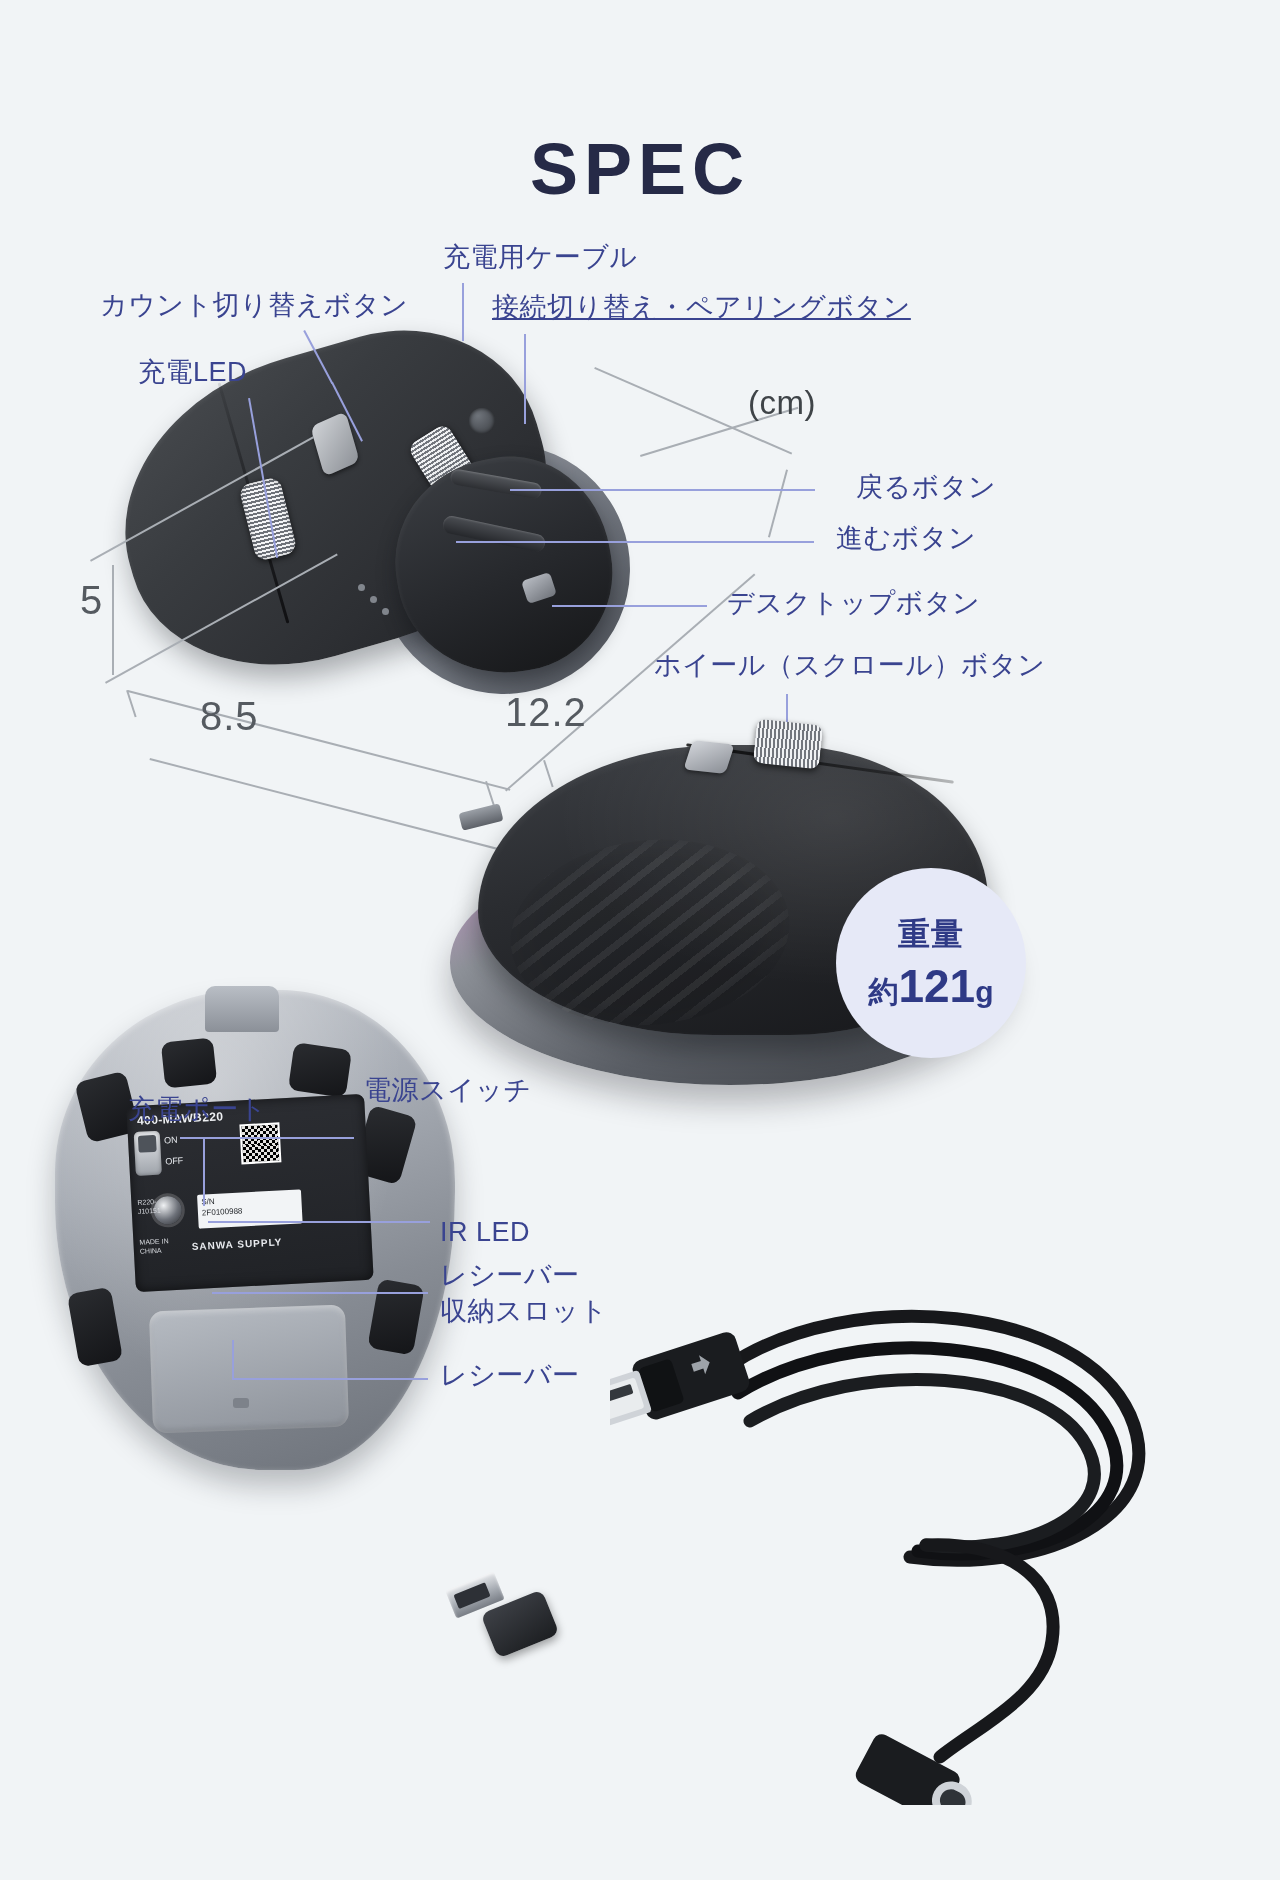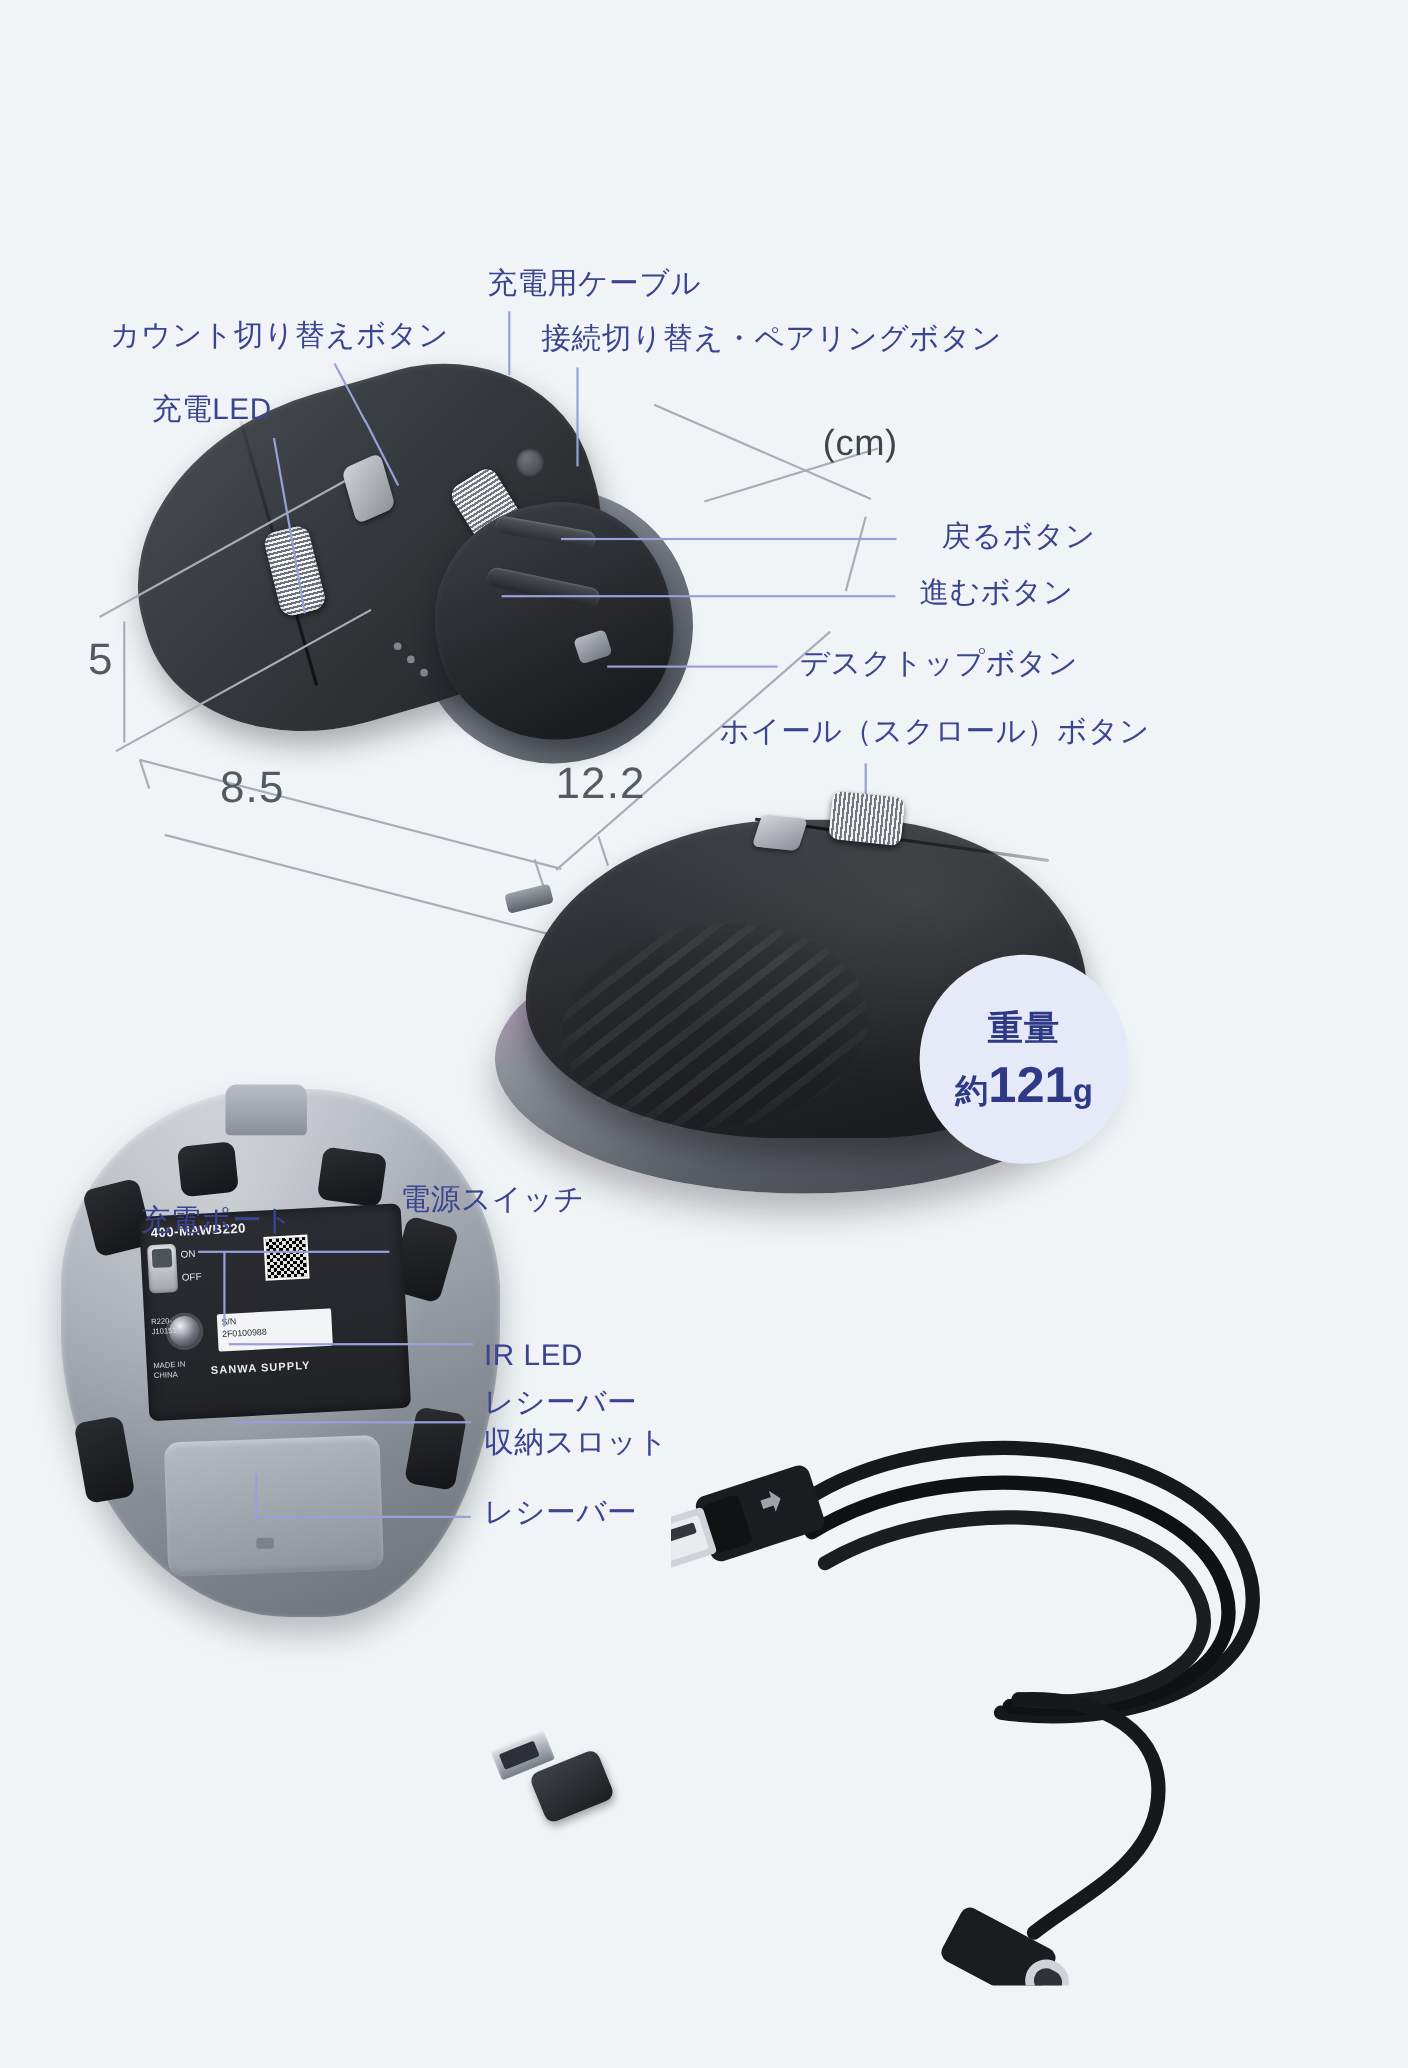--- a/index.html
+++ b/index.html
@@ -306,20 +306,21 @@
   }
   .weight-badge .w1{ font-size:32px; font-weight:700; letter-spacing:1px; }
   .weight-badge .w2{ font-size:30px; font-weight:700; margin-top:2px; }
   .weight-badge .w2 b{ font-size:46px; font-weight:800; letter-spacing:0; }
 </style>
 </head>
 <body>
 
 <div class="stage">
 
+  <div class="spec-title">SPEC</div>
 
   <div class="art" id="mouse-top">
     <div class="rim"></div>
     <div class="body"></div>
     <div class="seam"></div>
     <div class="btn-count"></div>
     <div class="wheel-main"></div>
     <div class="wheel-side"></div>
     <div class="pairbtn"></div>
     <div class="thumbrest"></div>
@@ -357,21 +358,21 @@
   <div class="lbl" style="left:100px; top:288px;">カウント切り替えボタン</div>
   <div class="lead diag" style="left:305px; top:330px; width:60px; transform:rotate(62deg);"></div>
   <div class="lead diag" style="left:333px; top:382px; width:66px; transform:rotate(63deg);"></div>
 
   <div class="lbl" style="left:138px; top:355px;">充電LED</div>
   <div class="lead diag" style="left:250px; top:398px; width:162px; transform:rotate(80deg);"></div>
 
   <div class="lbl" style="left:443px; top:240px;">充電用ケーブル</div>
   <div class="lead v" style="left:462px; top:283px; height:58px;"></div>
 
-  <div class="lbl" style="left:492px; top:290px;">接続切り替え・ペアリングボタン</div>
+  <div class="lbl" style="left:492px; top:290px;text-decoration:underline;">接続切り替え・ペアリングボタン</div>
   <div class="lead v" style="left:524px; top:334px; height:90px;"></div>
 
   <div class="lbl" style="left:836px; top:470px;margin-left:20px;">戻るボタン</div>
   <div class="lead h" style="left:510px; top:489px; width:305px;"></div>
 
   <div class="lbl" style="left:836px; top:521px;">進むボタン</div>
   <div class="lead h" style="left:456px; top:541px; width:358px;"></div>
 
   <div class="lbl" style="left:727px; top:586px;">デスクトップボタン</div>
   <div class="lead h" style="left:552px; top:605px; width:155px;"></div>

